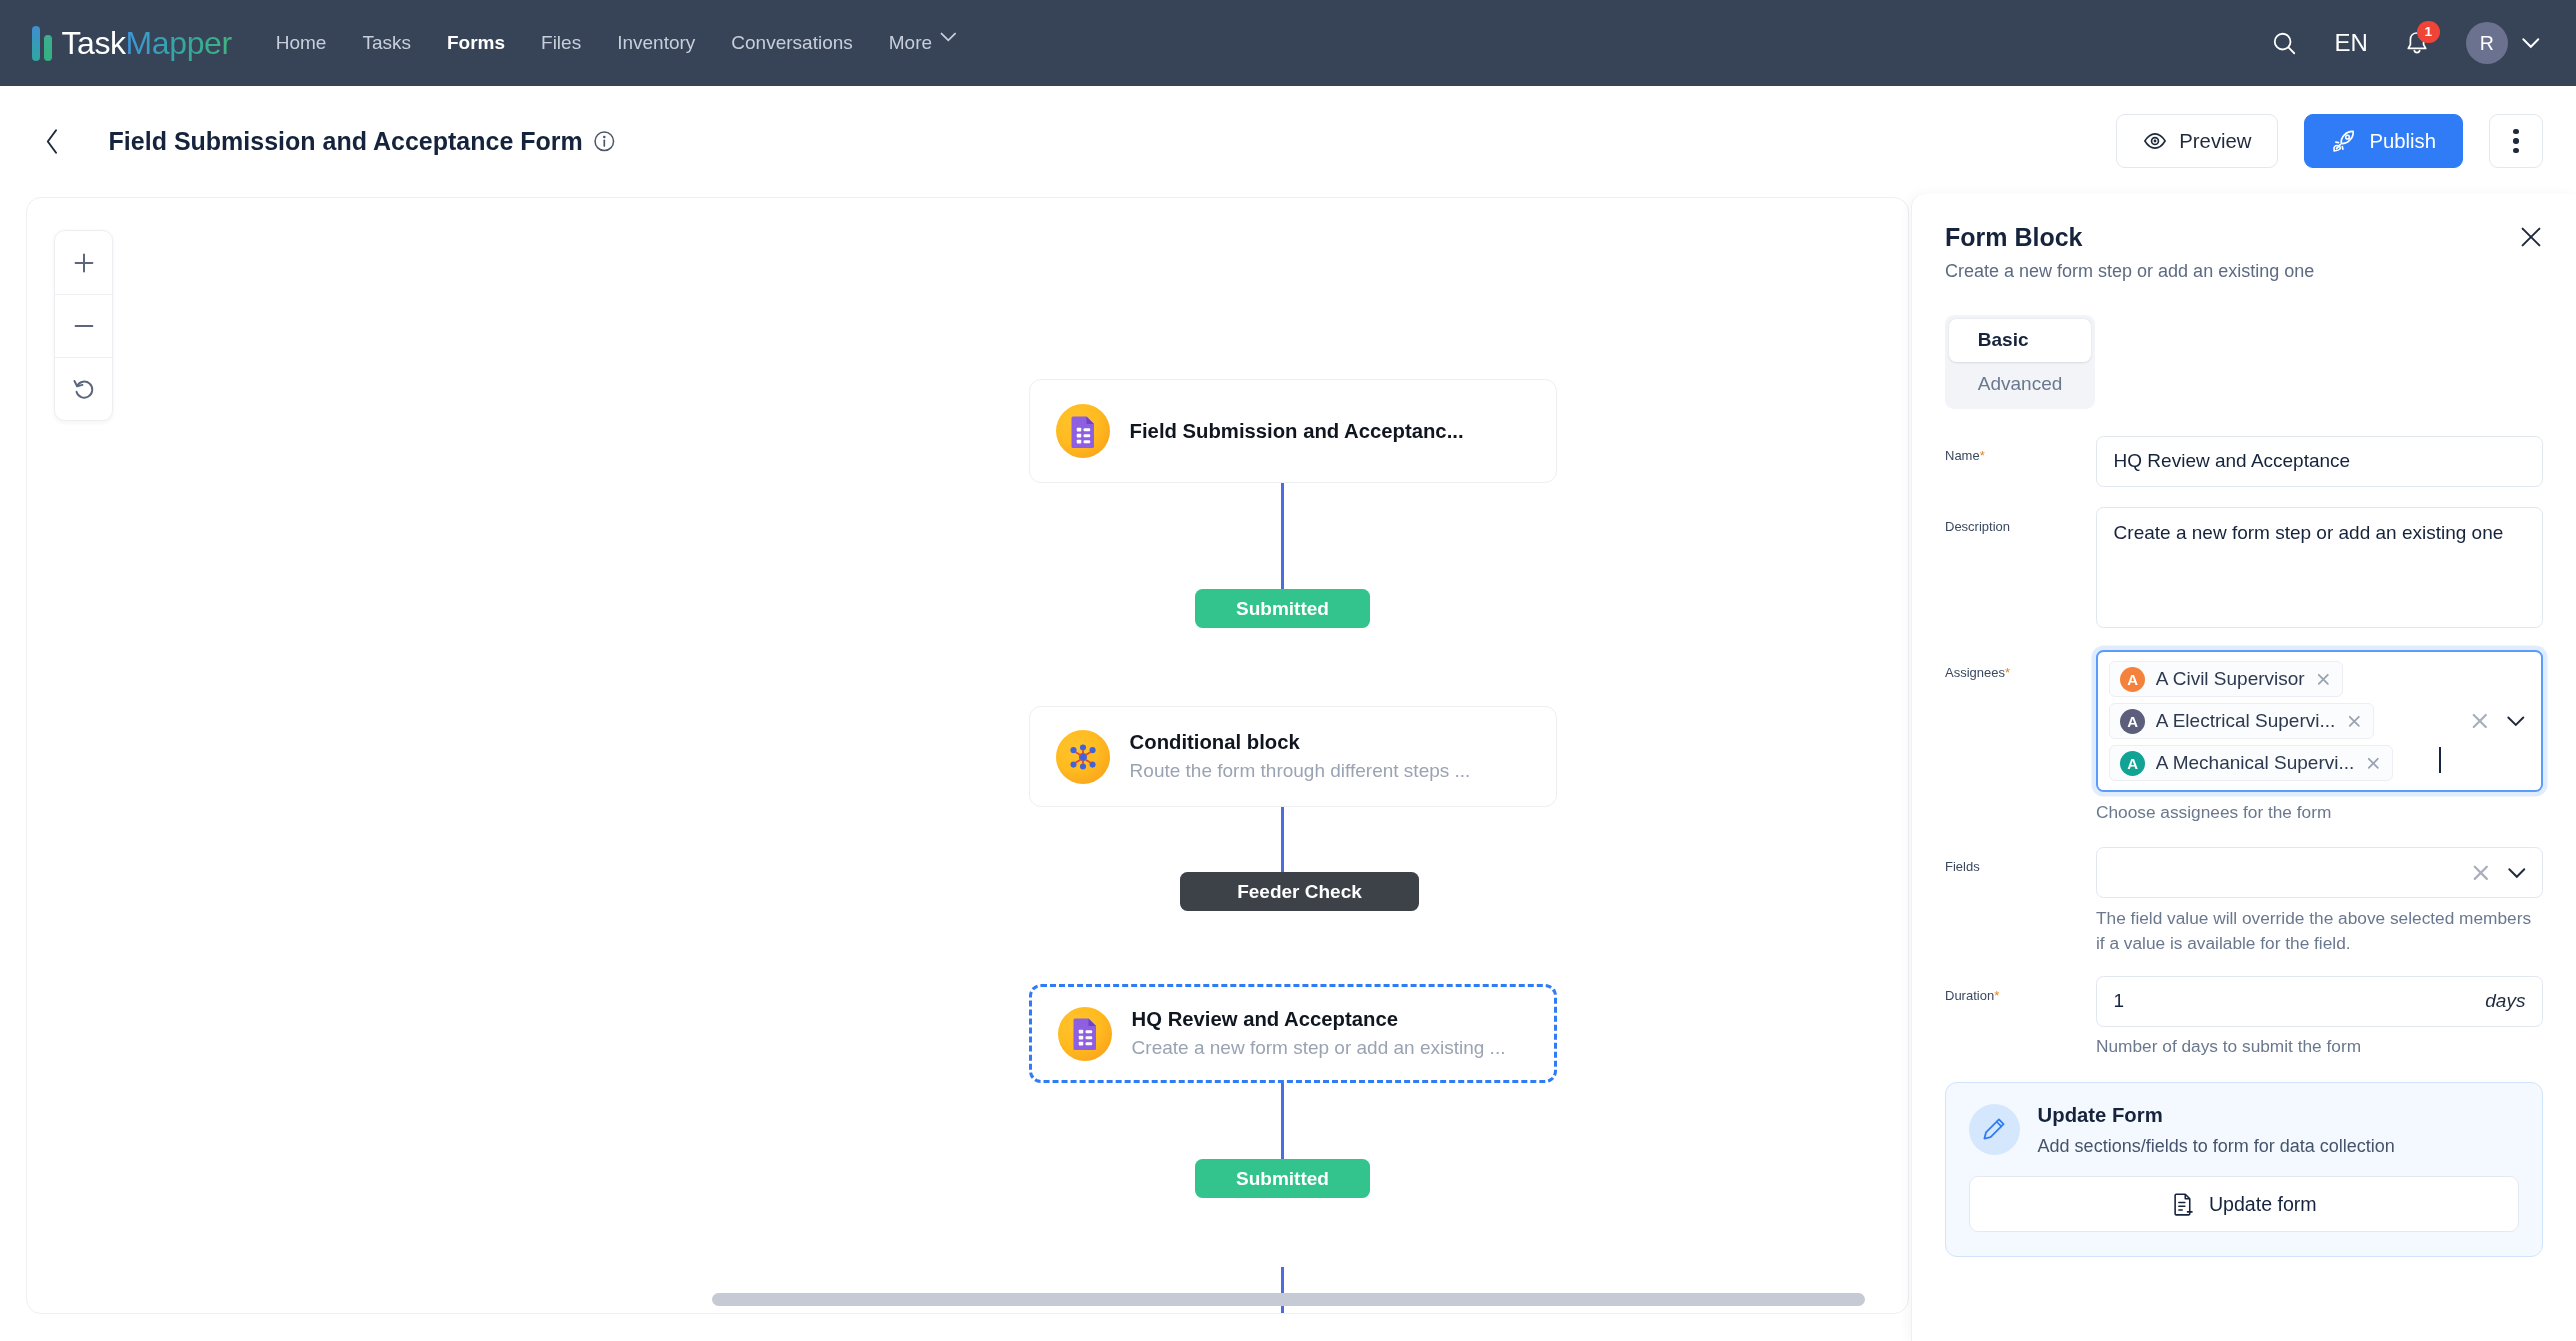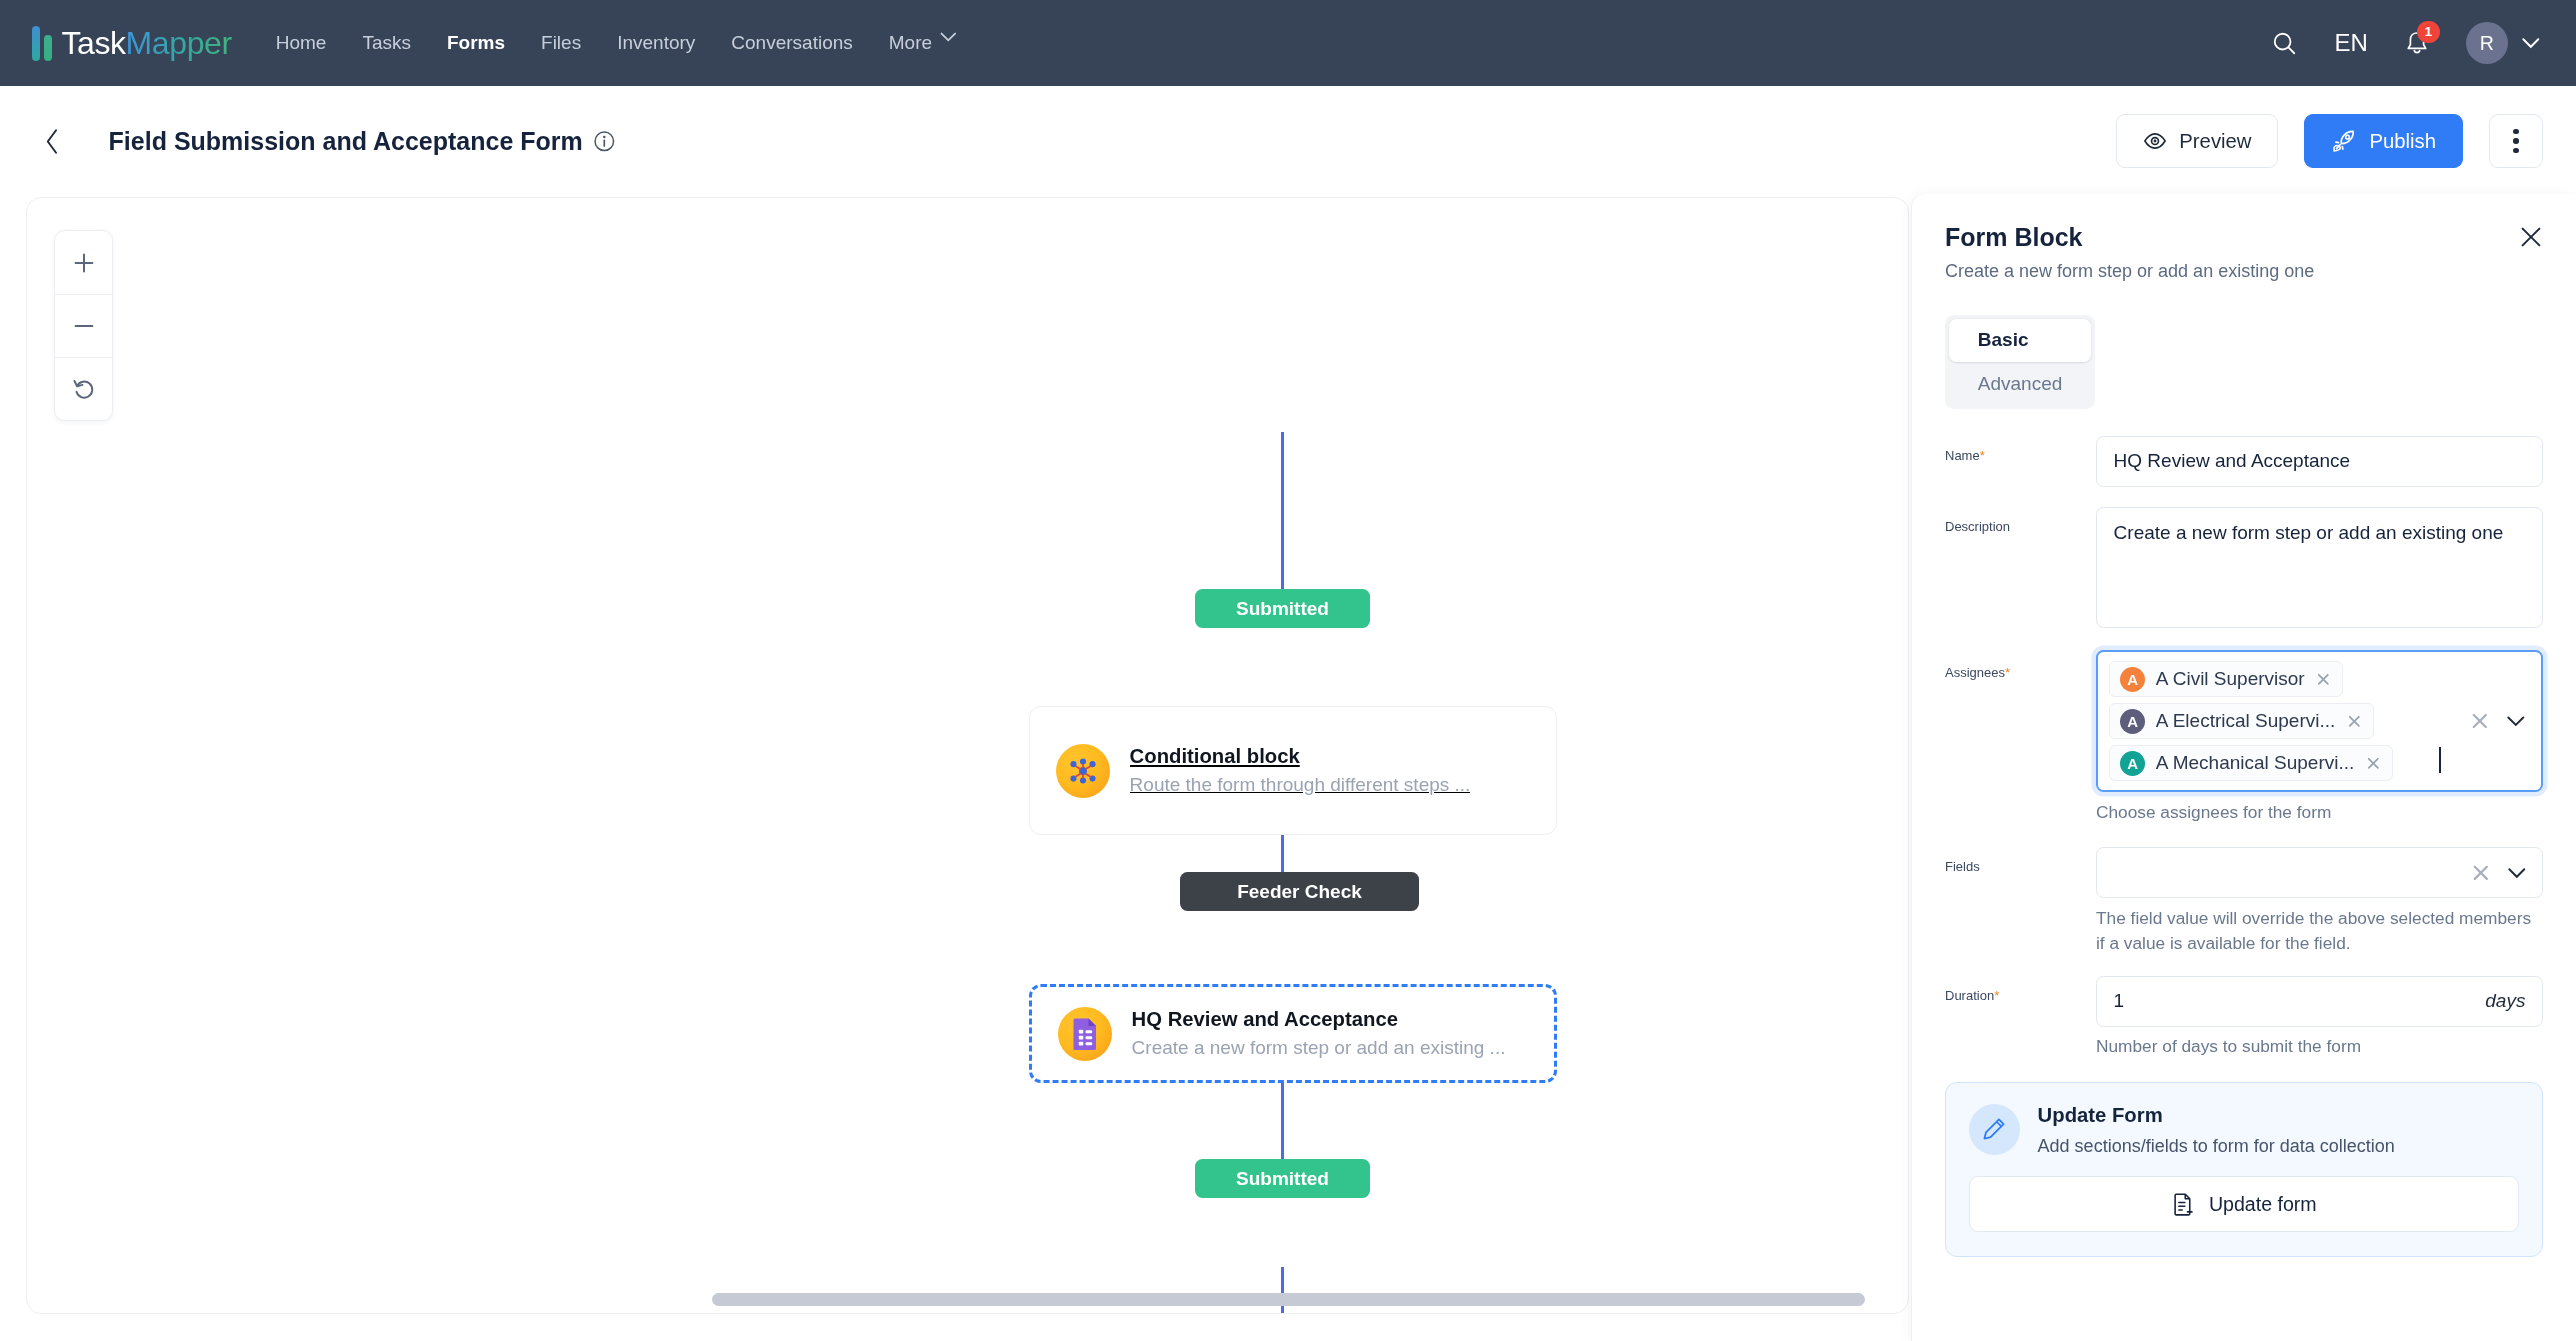--- a/index.html
+++ b/index.html
@@ -354,24 +354,41 @@
     </div>
   </div>
 
   <div class="flow">
 
     <div class="edge" style="top:234px; height:177px;"></div>
     <div class="edge" style="top:509px; height:188px;"></div>
     <div class="edge" style="top:791px; height:200px;"></div>
     <div class="edge" style="top:1069px; height:181px;"></div>
 
+    <div class="node" style="top:181px; height:104px;">
+      <div class="node-icon">
+        <svg width="27" height="33" viewBox="0 0 36 44">
+          <path d="M4 2 h18 l10 10 v30 a2 2 0 0 1 -2 2 H4 a2 2 0 0 1 -2 -2 V4 a2 2 0 0 1 2 -2 Z" fill="#8e5fe0"></path>
+          <path d="M22 2 l10 10 h-10 Z" fill="#6f42c6"></path>
+          <rect x="9" y="17" width="6" height="5" rx="1" fill="#fff"></rect>
+          <rect x="18" y="17.5" width="9" height="4" rx="1.6" fill="#fff"></rect>
+          <rect x="9" y="25" width="6" height="5" rx="1" fill="#fff"></rect>
+          <rect x="18" y="25.5" width="9" height="4" rx="1.6" fill="#fff"></rect>
+          <rect x="9" y="33" width="6" height="5" rx="1" fill="#fff"></rect>
+          <rect x="18" y="33.5" width="9" height="4" rx="1.6" fill="#fff"></rect>
+        </svg>
+      </div>
+      <div class="node-text">
+        <div class="node-title">Field Submission and Acceptanc...</div>
+      </div>
+    </div>
 
     <div class="pill pill-green" style="top:391px; left:1168px; width:175px;">Submitted</div>
 
-    <div class="node" style="top:508px; height:129px;text-decoration:underline;">
+    <div class="node" style="top:508px; height:101px;">
       <div class="node-icon">
         <svg width="32" height="32" viewBox="0 0 42 42">
           <circle cx="21" cy="21" r="5.2" fill="#3f63d8"></circle>
           <circle cx="21" cy="8.5" r="4" fill="#3f63d8"></circle>
           <circle cx="21" cy="33.5" r="4" fill="#3f63d8"></circle>
           <circle cx="8.5" cy="12" r="4" fill="#3f63d8"></circle>
           <circle cx="33.5" cy="12" r="4" fill="#3f63d8"></circle>
           <circle cx="8.5" cy="31" r="4" fill="#3f63d8"></circle>
           <circle cx="33.5" cy="31" r="4" fill="#3f63d8"></circle>
           <path d="M21 13 v3 M12 15 l5 3 M30 15 l-5 3 M12 28 l5 -3 M30 28 l-5 -3 M21 26.5 v3" stroke="#e0473a" stroke-width="2.4" stroke-linecap="round"></path>

